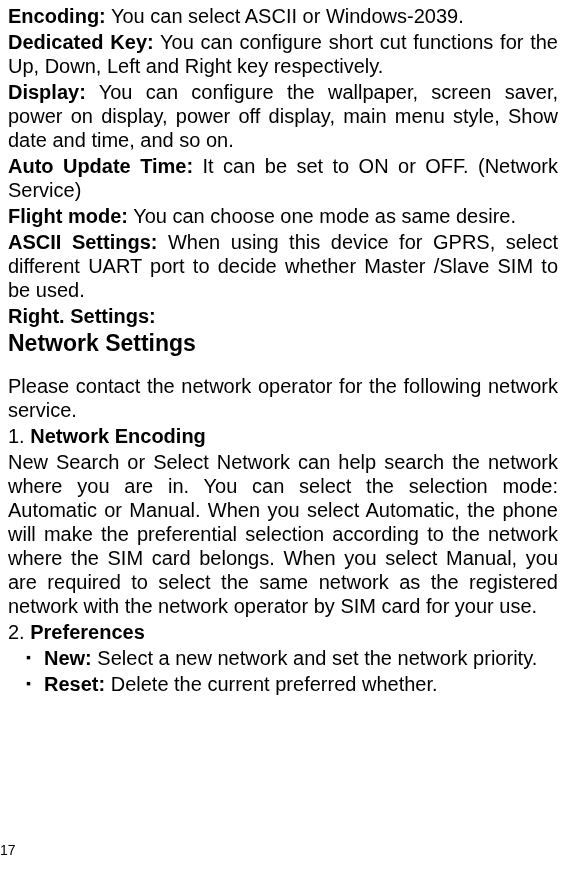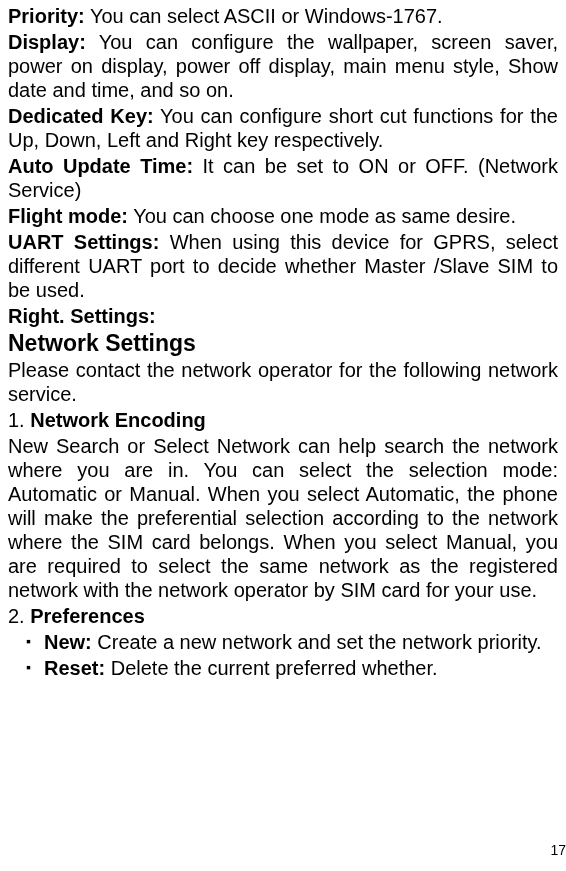--- a/index.html
+++ b/index.html
@@ -25,21 +25,21 @@
       text-align: left;
       margin-bottom: 2px;
     }
     .bold {
       font-weight: bold;
     }
     .heading {
       font-weight: bold;
       font-size: 23px;
       margin-top: 2px;
-      margin-bottom: 0;
+      margin-bottom: 16px;
     }
     .bullet-list {
       list-style: none;
       padding-left: 18px;
     }
     .bullet-list li {
       position: relative;
       padding-left: 18px;
       text-align: left;
       margin-bottom: 2px;
@@ -49,54 +49,54 @@
       position: absolute;
       left: 0;
       font-size: 14px;
       top: 3px;
     }
     .page-number {
       position: absolute;
       bottom: 12px;
       left: 0;
       right: 0;
-      text-align: right;
+      text-align: left;
       font-size: 14px;
     }
     .content {
       height: 100%;
     }
   </style>
 </head>
 <body>
 
 <div class="content">
 
   <div class="para-left">
-    <span class="bold">Priority:</span><span> You can select ASCII or Windows-1767.</span>
+    <span class="bold">Encoding:</span><span> You can select ASCII or Windows-2039.</span>
+  </div>
+
+  <div class="para">
+    <span class="bold">Dedicated Key:</span><span> You can configure short cut functions for the Up, Down, Left and Right key respectively.</span>
   </div>
 
   <div class="para">
     <span class="bold">Display:</span><span> You can configure the wallpaper, screen saver, power on display, power off display, main menu style, Show date and time, and so on.</span>
-  </div>
-
-  <div class="para">
-    <span class="bold">Dedicated Key:</span><span> You can configure short cut functions for the Up, Down, Left and Right key respectively.</span>
   </div>
 
   <div class="para">
     <span class="bold">Auto Update Time:</span><span> It can be set to ON or OFF. (Network Service)</span>
   </div>
 
   <div class="para-left">
     <span class="bold">Flight mode:</span><span> You can choose one mode as same desire.</span>
   </div>
 
   <div class="para">
-    <span class="bold">UART Settings:</span><span> When using this device for GPRS, select different UART port to decide whether Master /Slave SIM to be used.</span>
+    <span class="bold">ASCII Settings:</span><span> When using this device for GPRS, select different UART port to decide whether Master /Slave SIM to be used.</span>
   </div>
 
   <div class="para-left">
     <span class="bold">Right. Settings:</span>
   </div>
 
 
   <div class="heading">Network Settings</div>
 
   <div class="para">Please contact the network operator for the following network service.</div>
@@ -109,21 +109,21 @@
   <div class="para">New Search or Select Network can help search the network where you are in. You can select the selection mode: Automatic or Manual. When you select Automatic, the phone will make the preferential selection according to the network where the SIM card belongs. When you select Manual, you are required to select the same network as the registered network with the network operator by SIM card for your use.</div>
 
   <div class="para-left">
     <span>2.</span>
     <span class="bold"> Preferences</span>
   </div>
 
 
   <ul class="bullet-list">
     <li>
-      <span class="bold">New:</span><span> Create a new network and set the network priority.</span>
+      <span class="bold">New:</span><span> Select a new network and set the network priority.</span>
     </li>
     <li>
       <span class="bold">Reset:</span><span> Delete the current preferred whether.</span>
     </li>
   </ul>
 
 </div>
 
 <div class="page-number">17</div>
 

